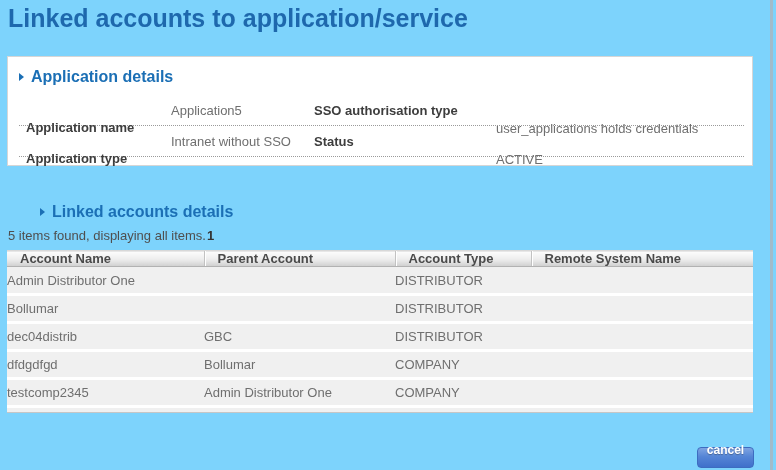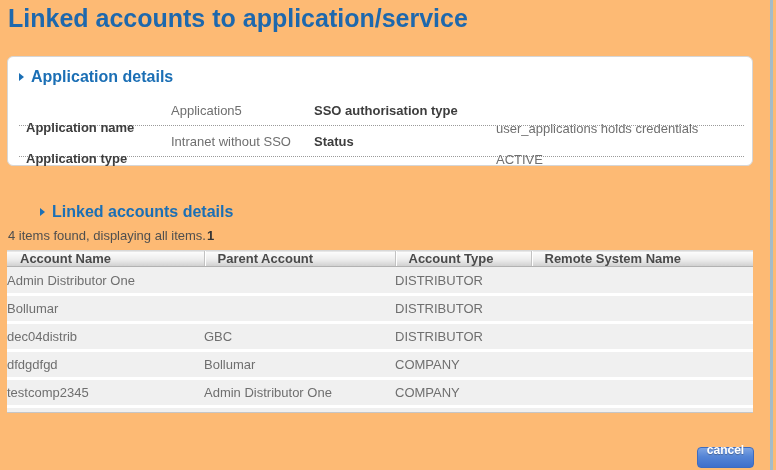--- a/index.html
+++ b/index.html
@@ -4,21 +4,21 @@
 <style>
   * { box-sizing: border-box; margin: 0; padding: 0; }
   html, body { background: #ffffff; }
   body {
     font-family: "Liberation Sans", sans-serif;
     width: 776px; height: 470px;
     position: relative;
     overflow: hidden;
     color: #444;
   }
-  .page { position: absolute; inset: 0; background: #fdba74; }
+  .page { position: absolute; inset: 0; background: #7dd3fc; }
 
   
   .right-border {
     position: absolute; top: 0; right: 3px; width: 3px; height: 470px;
     background: #a3bcca;
   }
 
   
   .page-title {
     position: absolute; left: 8px; top: 4px;
@@ -36,21 +36,21 @@
     border-bottom: 4px solid transparent;
     display: inline-block;
   }
   .section-header .label {
     font-size: 16px; font-weight: bold; color: #1b6fb5;
   }
 
   
   .app-box {
     position: absolute; left: 7px; top: 56px; width: 746px; height: 110px;
-    border: 1px solid #d6d6d6; border-radius: 6px;
+    border: 1px solid #d6d6d6; border-radius: 0;
     background: #fff;
     padding: 11px 0 0 11px;
   }
   .detail-grid { margin-top: 9px; }
   .detail-row {
     display: flex; align-items: center; height: 31px;
     border-bottom: 1px dotted #9a9a9a;
     margin-right: 8px;
   }
   .detail-row .lbl {
@@ -142,21 +142,21 @@
       </div>
     </div>
   </div>
 
   <div class="section-header linked-header">
     <span class="arrow"></span>
     <span class="label">Linked accounts details</span>
   </div>
 
   <div class="summary-line">
-    <span>4 items found, displaying all items.</span><b>1</b>
+    <span>5 items found, displaying all items.</span><b>1</b>
   </div>
 
   <table class="accounts-table">
     <colgroup>
       <col style="width:197px">
         <col style="width:191px">
         <col style="width:136px">
         <col style="width:222px">
     </colgroup>
     <thead>

